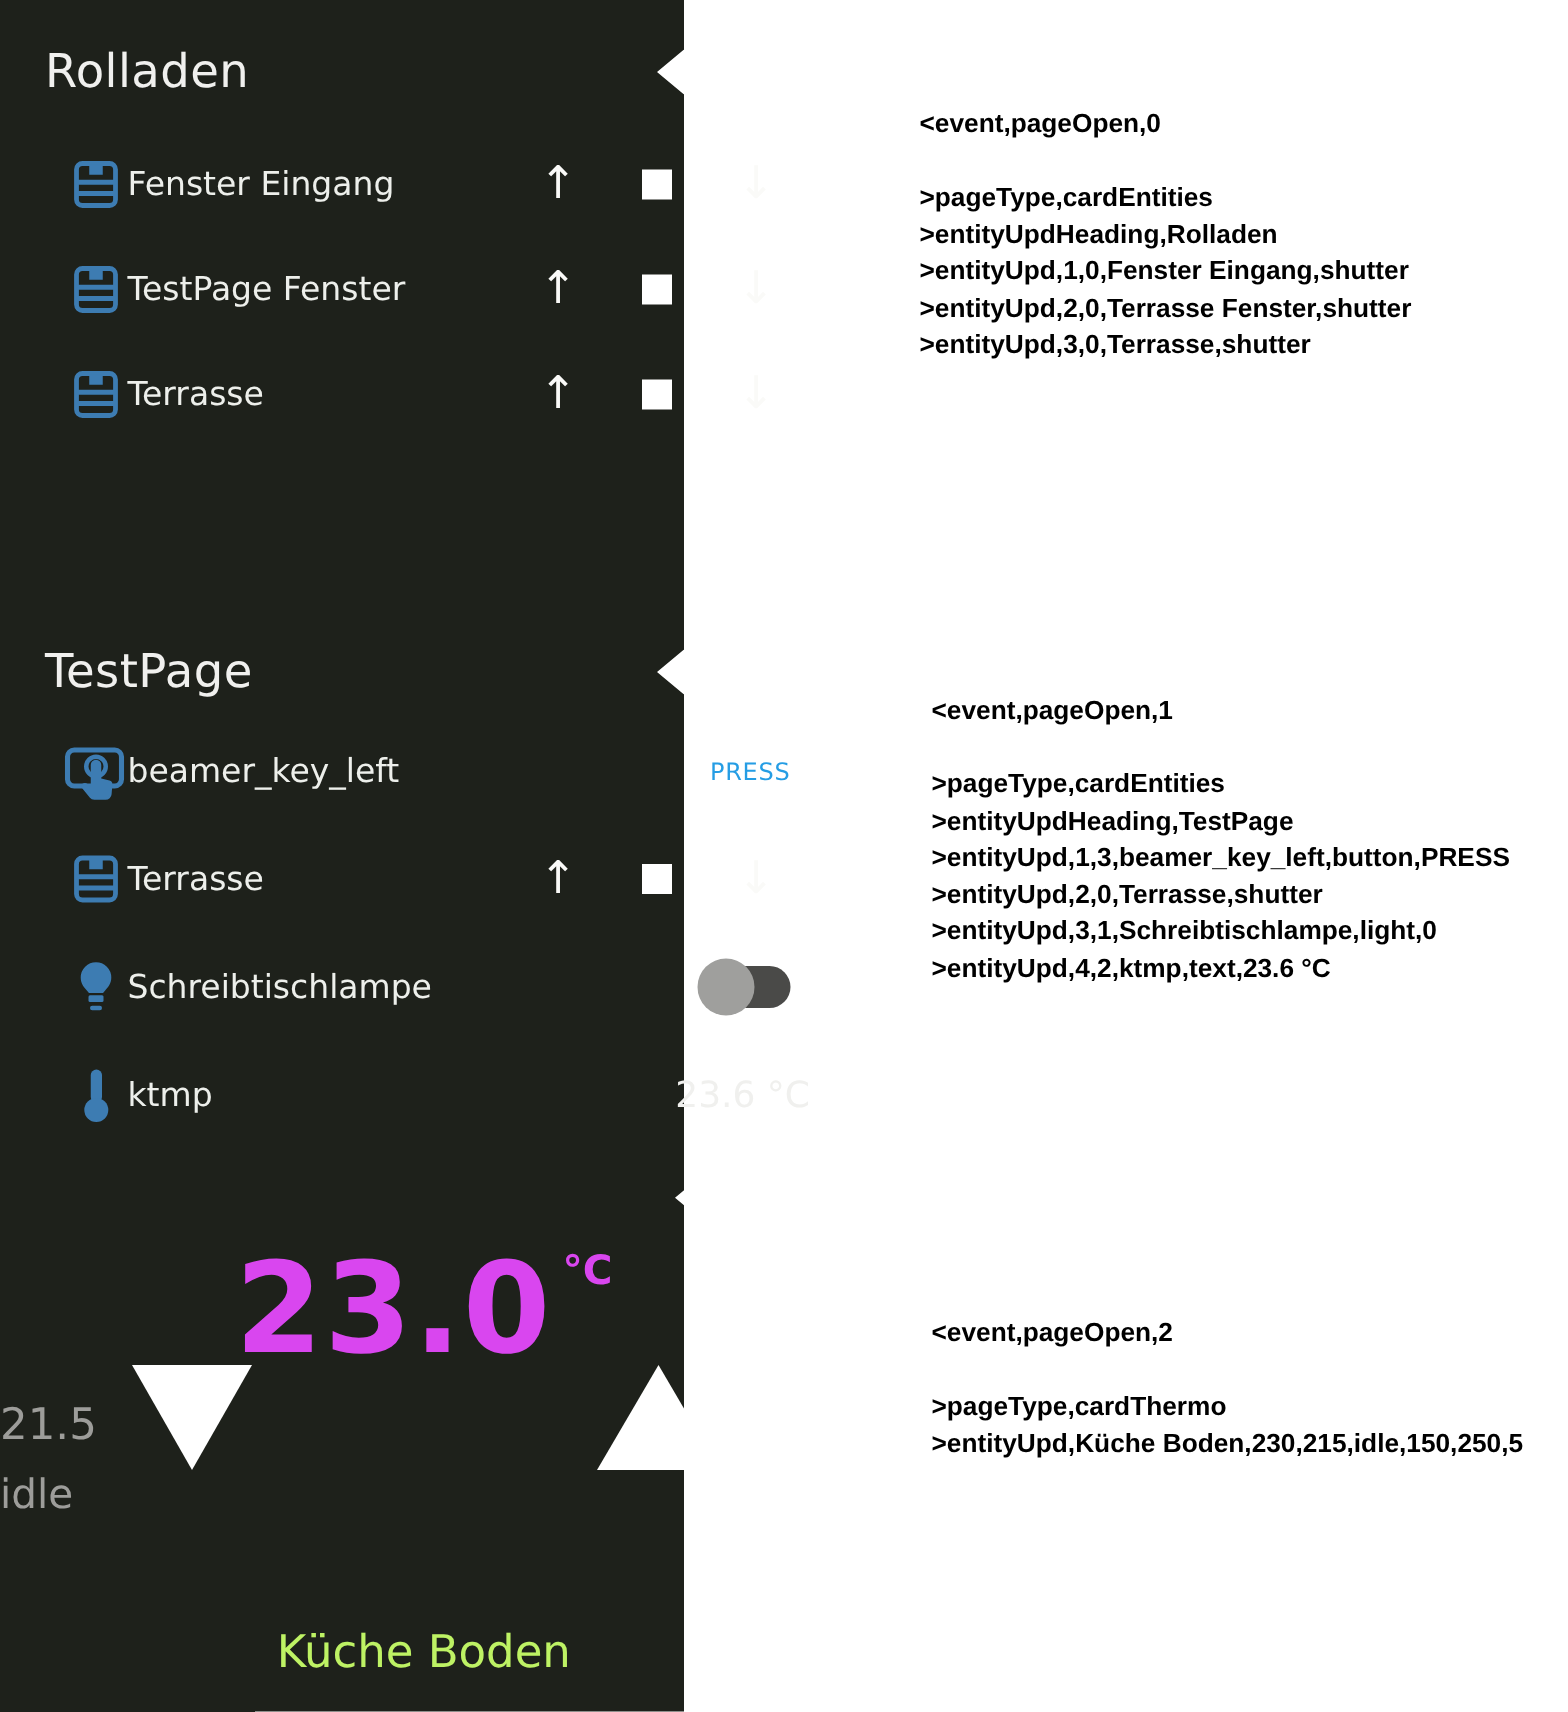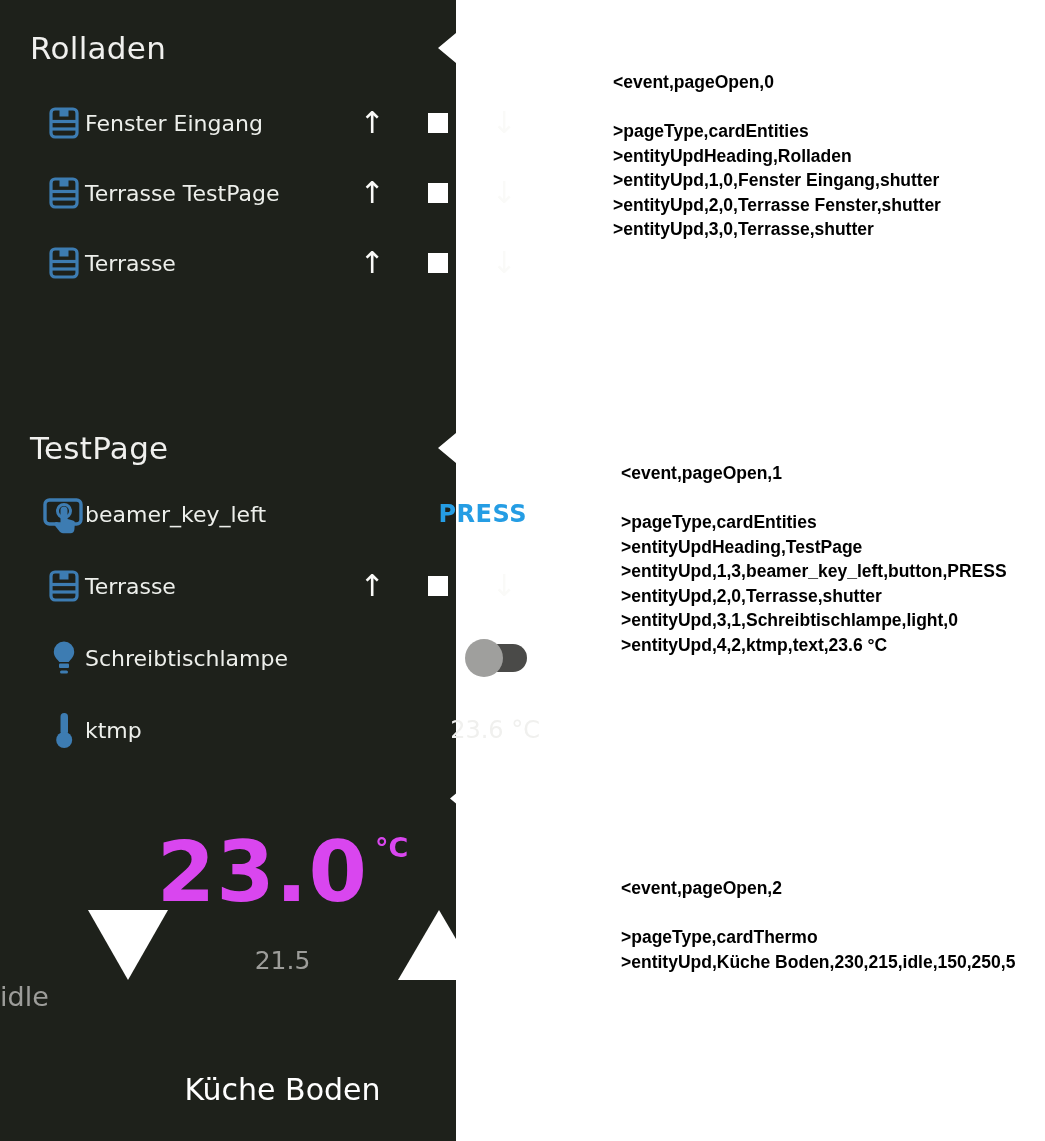--- a/index.html
+++ b/index.html
@@ -26,38 +26,38 @@
   .row { position:relative; height:70px; display:flex; align-items:center; }
   .panel-2 .row { height:72px; }
   .row-icon { position:absolute; left:42px; width:44px; display:flex; justify-content:center; align-items:center; }
   .row-label { margin-left:85px; font-size:22px; color:#edefeb; }
 
   .shutter-controls { position:absolute; right:28px; display:flex; }
   .ctrl { width:66px; height:56px; display:flex; justify-content:center; align-items:center; color:#fafaf8; cursor:pointer; }
   .ctrl-arrow { font-size:30px; line-height:1; }
   .stop-square { width:20px; height:20px; background:#ffffff; }
 
-  .press-label { position:absolute; right:38px; font-size:24px; font-weight:700; color:#259de4; letter-spacing:0.5px; }
+  .press-label { position:absolute; right:38px; font-size:16px; font-weight:400; color:#259de4; letter-spacing:0.5px; }
   .value-text { position:absolute; right:25px; font-size:24px; color:#f0f0ee; }
 
   .toggle { position:absolute; right:38px; width:60px; height:28px; border-radius:14px; background:#4a4a48; }
   .toggle-thumb { position:absolute; left:-2px; top:-5px; width:38px; height:38px; border-radius:50%; background:#9f9f9d; }
 
   .thermo-temp { position:absolute; top:70px; left:0; right:0; display:flex; justify-content:center; align-items:flex-start; color:#d946ef; }
   .temp-val { font-size:84px; font-weight:700; line-height:1; letter-spacing:1px; }
   .temp-unit { font-size:27px; font-weight:700; margin-left:7px; margin-top:2px; }
-  .thermo-target { position:absolute; top:186px; left:0; right:0; text-align:center; font-size:25px; color:#9d9d9a; }
+  .thermo-target { position:absolute; top:172px; left:0; right:0; font-size:29px; color:#9d9d9a; }
   .thermo-state  { position:absolute; top:221px; left:0; right:0; text-align:left; font-size:27px; color:#9d9d9a; }
   .tri-down { position:absolute; left:88px; top:150px; width:0; height:0;
               border-left:40px solid transparent; border-right:40px solid transparent;
               border-top:70px solid #ffffff; cursor:pointer; }
   .tri-up   { position:absolute; left:398px; top:150px; width:0; height:0;
               border-left:41px solid transparent; border-right:41px solid transparent;
               border-bottom:70px solid #ffffff; cursor:pointer; }
-  .thermo-name { position:absolute; top:312px; left:0; right:0; text-align:center; font-size:30px; color:#ffffff; }
+  .thermo-name { position:absolute; top:324px; left:0; right:0; text-align:center; font-size:30px; color:#bef264; }
 
   .log { position:absolute; font-family:"Liberation Sans", sans-serif; font-weight:700;
          font-size:17.5px; line-height:24.5px; color:#000000; white-space:pre-line; }
   .log-1 { left:613px; top:70px; }
   .log-2 { left:621px; top:461px; }
   .log-3 { left:621px; top:876px; }
 </style>
 </head>
 <body>
 
@@ -96,21 +96,21 @@
       </div>
       <div class="row">
         <span class="row-icon">
           <svg width="30" height="32" viewBox="0 0 30 32">
               <rect x="2" y="2" width="26" height="28" rx="4" fill="none" stroke="#3d7cb2" stroke-width="3.2"></rect>
               <rect x="10.5" y="2.5" width="9" height="7" fill="#3d7cb2"></rect>
               <line x1="2" y1="14.5" x2="28" y2="14.5" stroke="#3d7cb2" stroke-width="3.2"></line>
               <line x1="2" y1="22" x2="28" y2="22" stroke="#3d7cb2" stroke-width="3.2"></line>
             </svg>
         </span>
-        <span class="row-label">Terrasse TestPage</span>
+        <span class="row-label">TestPage Fenster</span>
         <div class="shutter-controls">
           <span class="ctrl ctrl-arrow">↑</span>
           <span class="ctrl">
               <span class="stop-square"></span>
             </span>
           <span class="ctrl ctrl-arrow">↓</span>
         </div>
       </div>
       <div class="row">
         <span class="row-icon">

